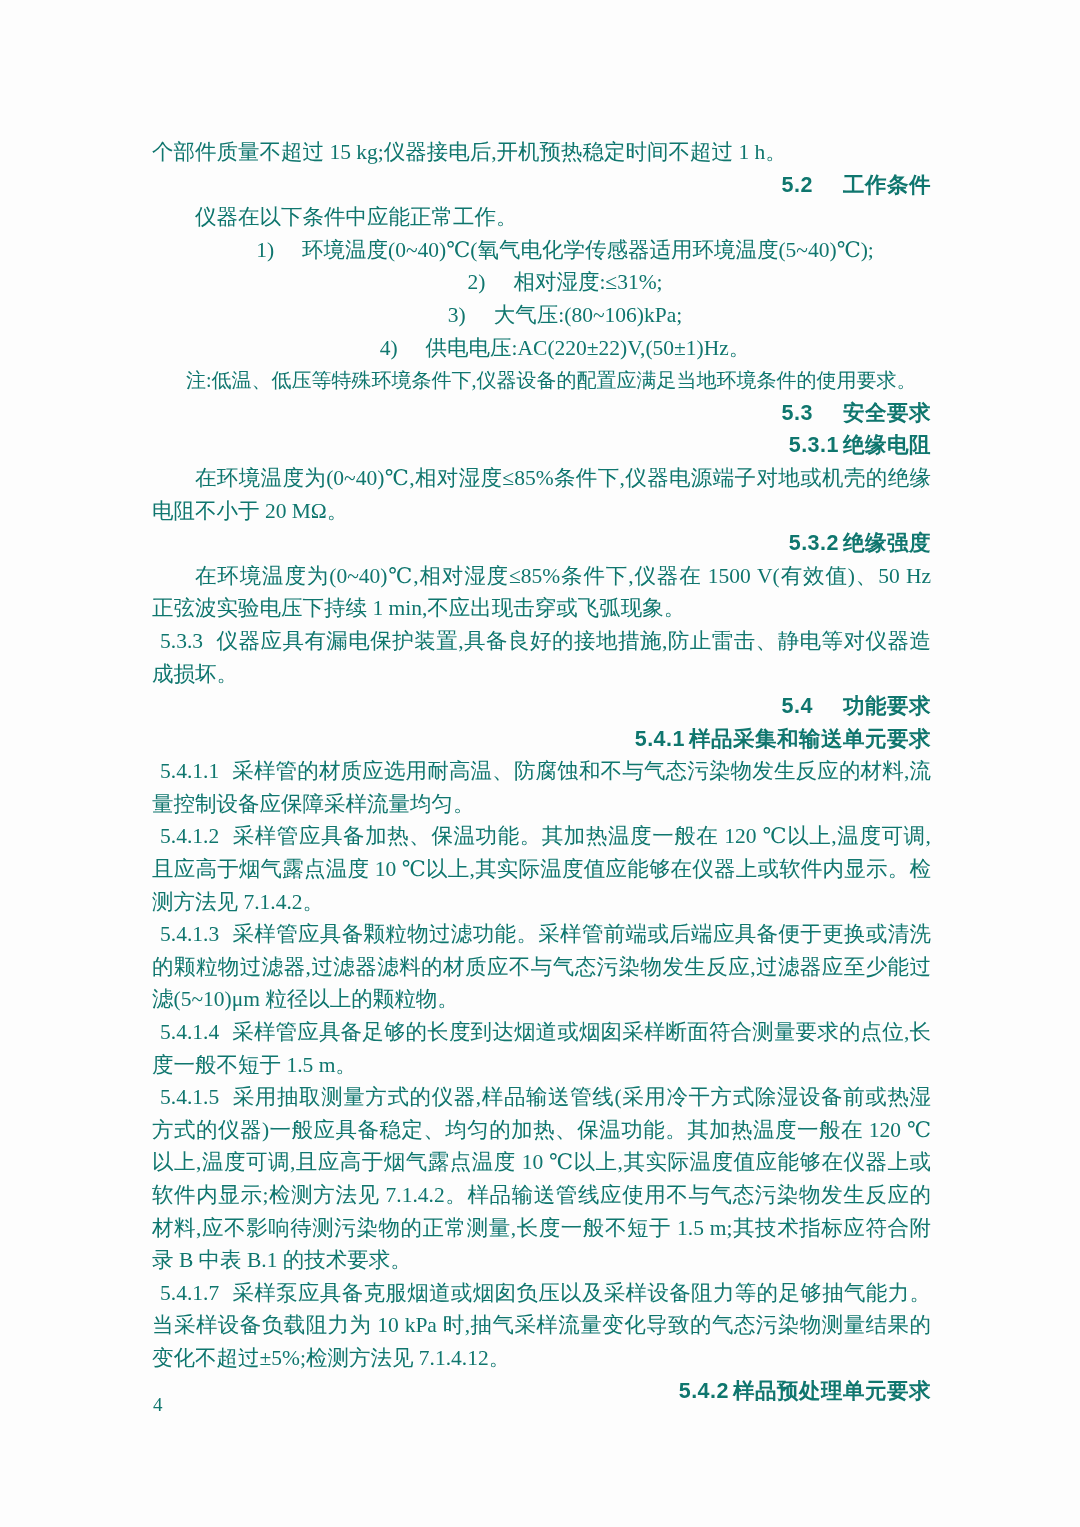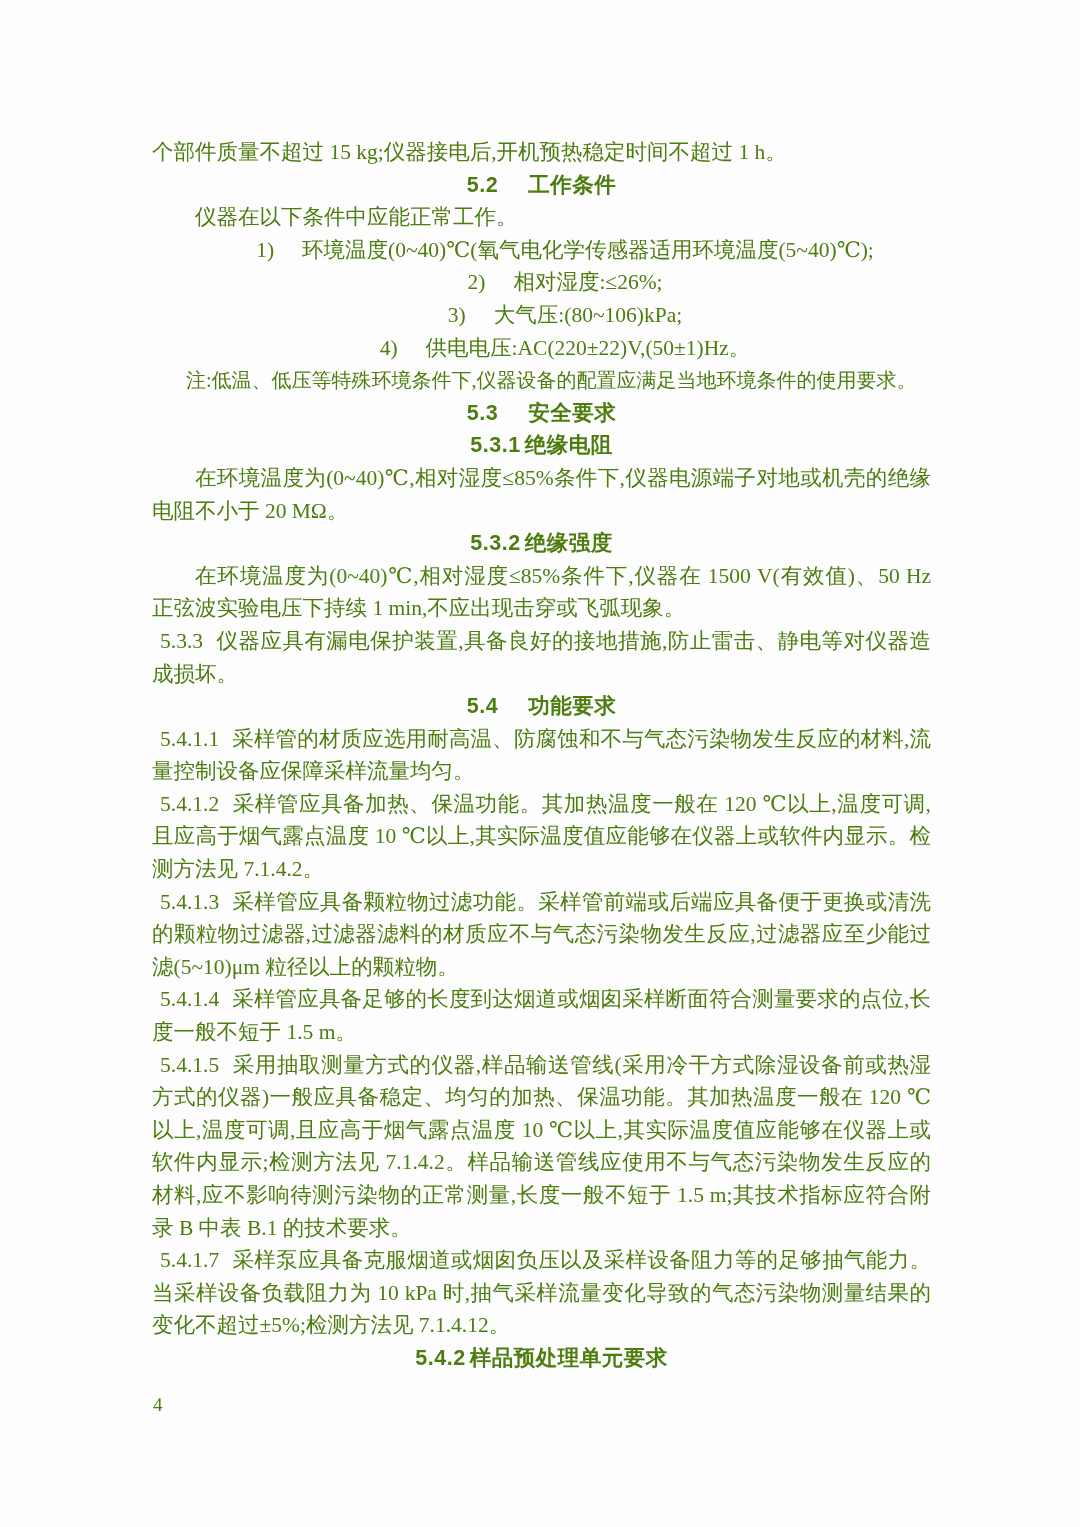--- a/index.html
+++ b/index.html
@@ -3,40 +3,40 @@
 <meta charset="utf-8">
 <style>
   html, body { margin: 0; padding: 0; background: #e9e9e9; }
   .page {
     position: relative;
     width: 1080px;
     height: 1527px;
     margin: 0 auto;
     background: #fdfdfd;
     font-family: "Liberation Serif", "DejaVu Serif", serif;
-    color: #4d7c0f;
+    color: #0f766e;
     overflow: hidden;
   }
   .content {
     position: absolute;
     left: 152px;
     top: 136px;
     width: 779px;
     font-size: 21.5px;
     line-height: 32.6px;
   }
   .block {
     text-align: justify;
     text-justify: inter-ideograph;
   }
   
   .h2, .h3 {
     font-family: "Liberation Sans", "DejaVu Sans", sans-serif;
     font-weight: 600;
-    text-align: center;
+    text-align: right;
     letter-spacing: 0.5px;
   }
   .h2 .num { margin-right: 30px; }
   .h3 .num { margin-right: 4px; }
   .indent { text-indent: 2em; }
   .list { padding-left: 47px; text-align: center; }
   .list .num { margin-right: 28px; }
   .note {
     font-size: 20px;
     padding-left: 34px;
@@ -53,31 +53,32 @@
 </style>
 </head>
 <body>
 
 <div class="page">
   <div class="content">
       <div class="block body">个部件质量不超过 15 kg;仪器接电后,开机预热稳定时间不超过 1 h。</div>
       <div class="block h2"><span class="num">5.2</span><span>工作条件</span></div>
       <div class="block indent">仪器在以下条件中应能正常工作。</div>
       <div class="block list"><span class="num">1)</span><span>环境温度(0~40)℃(氧气电化学传感器适用环境温度(5~40)℃);</span></div>
-      <div class="block list"><span class="num">2)</span><span>相对湿度:≤26%;</span></div>
+      <div class="block list"><span class="num">2)</span><span>相对湿度:≤31%;</span></div>
       <div class="block list"><span class="num">3)</span><span>大气压:(80~106)kPa;</span></div>
       <div class="block list"><span class="num">4)</span><span>供电电压:AC(220±22)V,(50±1)Hz。</span></div>
       <div class="block note">注:低温、低压等特殊环境条件下,仪器设备的配置应满足当地环境条件的使用要求。</div>
       <div class="block h2"><span class="num">5.3</span><span>安全要求</span></div>
       <div class="block h3"><span class="num">5.3.1</span><span>绝缘电阻</span></div>
       <div class="block indent">在环境温度为(0~40)℃,相对湿度≤85%条件下,仪器电源端子对地或机壳的绝缘电阻不小于 20 MΩ。</div>
       <div class="block h3"><span class="num">5.3.2</span><span>绝缘强度</span></div>
       <div class="block indent">在环境温度为(0~40)℃,相对湿度≤85%条件下,仪器在 1500 V(有效值)、50 Hz 正弦波实验电压下持续 1 min,不应出现击穿或飞弧现象。</div>
       <div class="block clause"><span class="num">5.3.3</span><span>仪器应具有漏电保护装置,具备良好的接地措施,防止雷击、静电等对仪器造成损坏。</span></div>
       <div class="block h2"><span class="num">5.4</span><span>功能要求</span></div>
+      <div class="block h3"><span class="num">5.4.1</span><span>样品采集和输送单元要求</span></div>
       <div class="block clause"><span class="num">5.4.1.1</span><span>采样管的材质应选用耐高温、防腐蚀和不与气态污染物发生反应的材料,流量控制设备应保障采样流量均匀。</span></div>
       <div class="block clause"><span class="num">5.4.1.2</span><span>采样管应具备加热、保温功能。其加热温度一般在 120 ℃以上,温度可调,且应高于烟气露点温度 10 ℃以上,其实际温度值应能够在仪器上或软件内显示。检测方法见 7.1.4.2。</span></div>
       <div class="block clause"><span class="num">5.4.1.3</span><span>采样管应具备颗粒物过滤功能。采样管前端或后端应具备便于更换或清洗的颗粒物过滤器,过滤器滤料的材质应不与气态污染物发生反应,过滤器应至少能过滤(5~10)μm 粒径以上的颗粒物。</span></div>
       <div class="block clause"><span class="num">5.4.1.4</span><span>采样管应具备足够的长度到达烟道或烟囱采样断面符合测量要求的点位,长度一般不短于 1.5 m。</span></div>
       <div class="block clause"><span class="num">5.4.1.5</span><span>采用抽取测量方式的仪器,样品输送管线(采用冷干方式除湿设备前或热湿方式的仪器)一般应具备稳定、均匀的加热、保温功能。其加热温度一般在 120 ℃以上,温度可调,且应高于烟气露点温度 10 ℃以上,其实际温度值应能够在仪器上或软件内显示;检测方法见 7.1.4.2。样品输送管线应使用不与气态污染物发生反应的材料,应不影响待测污染物的正常测量,长度一般不短于 1.5 m;其技术指标应符合附录 B 中表 B.1 的技术要求。</span></div>
       <div class="block clause"><span class="num">5.4.1.7</span><span>采样泵应具备克服烟道或烟囱负压以及采样设备阻力等的足够抽气能力。当采样设备负载阻力为 10 kPa 时,抽气采样流量变化导致的气态污染物测量结果的变化不超过±5%;检测方法见 7.1.4.12。</span></div>
       <div class="block h3"><span class="num">5.4.2</span><span>样品预处理单元要求</span></div>
     </div>
   <div class="page-number">4</div>
 </div>

